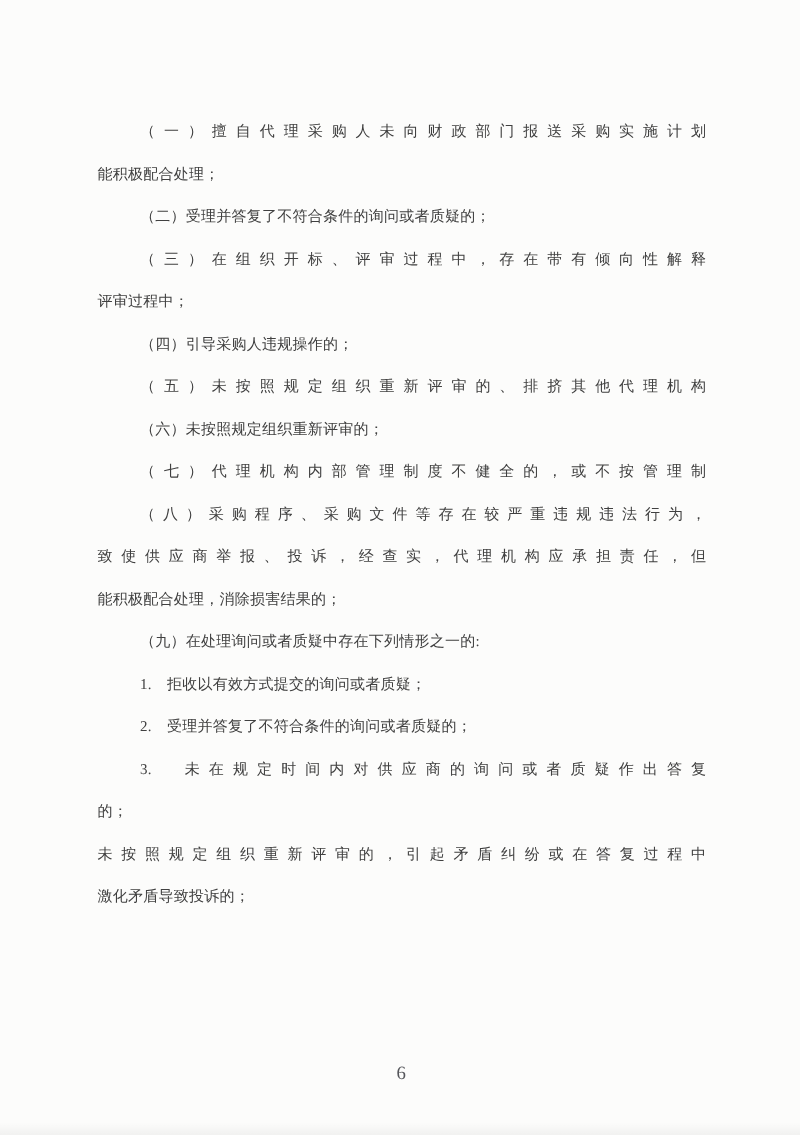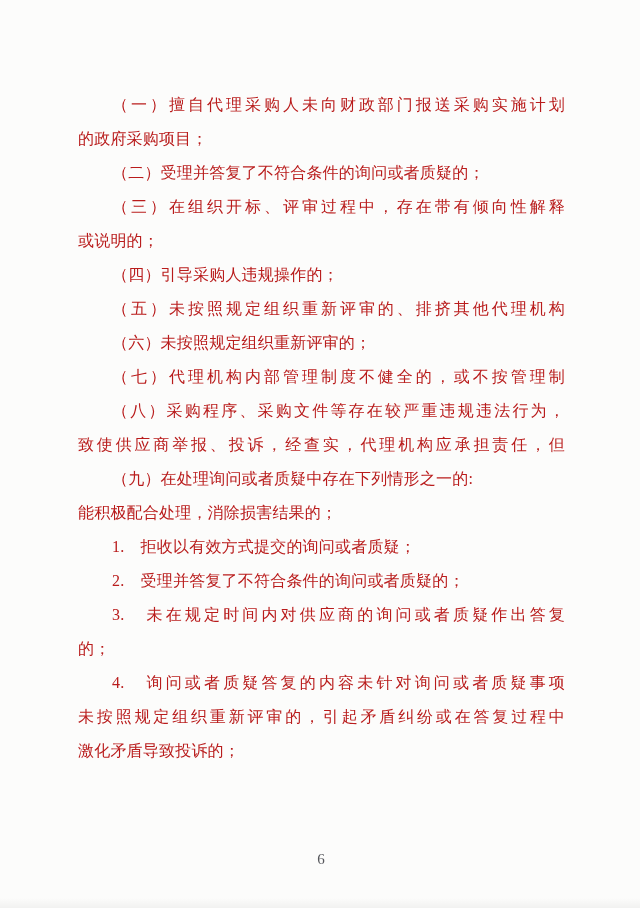--- a/index.html
+++ b/index.html
@@ -22,22 +22,22 @@
     left: 0; right: 0; bottom: 0;
     height: 10px;
     background: linear-gradient(to bottom, rgba(0,0,0,0), rgba(0,0,0,0.045));
     pointer-events: none;
   }
   .textblock {
     position: absolute;
     left: 78px;
     top: 88px;
     width: 487px;
-    color: #b91c1c;
-    font-size: 16px;
+    color: #404040;
+    font-size: 12px;
     line-height: 34px;
     letter-spacing: 0.2px;
   }
   .ln { min-height: 34px; }
   .ln.first { text-indent: 34px; }
   .ln.justify {
     text-align: justify;
     text-align-last: justify;
   }
   .pagenum {
@@ -50,34 +50,33 @@
     color: #55565b;
     letter-spacing: 1px;
   }
 </style>
 </head>
 <body>
 
 <div class="page">
   <div class="textblock">
     <div class="ln first justify">（一）擅自代理采购人未向财政部门报送采购实施计划</div>
-    <div class="ln">的政府采购项目；</div>
+    <div class="ln">能积极配合处理；</div>
     <div class="ln first">（二）受理并答复了不符合条件的询问或者质疑的；</div>
     <div class="ln first justify">（三）在组织开标、评审过程中，存在带有倾向性解释</div>
-    <div class="ln">或说明的；</div>
+    <div class="ln">评审过程中；</div>
     <div class="ln first">（四）引导采购人违规操作的；</div>
     <div class="ln first justify">（五）未按照规定组织重新评审的、排挤其他代理机构</div>
     <div class="ln first">（六）未按照规定组织重新评审的；</div>
     <div class="ln first justify">（七）代理机构内部管理制度不健全的，或不按管理制</div>
     <div class="ln first justify">（八）采购程序、采购文件等存在较严重违规违法行为，</div>
     <div class="ln justify">致使供应商举报、投诉，经查实，代理机构应承担责任，但</div>
+    <div class="ln">能积极配合处理，消除损害结果的；</div>
     <div class="ln first">（九）在处理询问或者质疑中存在下列情形之一的:</div>
-    <div class="ln">能积极配合处理，消除损害结果的；</div>
     <div class="ln first">1.　拒收以有效方式提交的询问或者质疑；</div>
     <div class="ln first">2.　受理并答复了不符合条件的询问或者质疑的；</div>
     <div class="ln first justify">3.　未在规定时间内对供应商的询问或者质疑作出答复</div>
     <div class="ln">的；</div>
-    <div class="ln first justify">4.　询问或者质疑答复的内容未针对询问或者质疑事项</div>
     <div class="ln justify">未按照规定组织重新评审的，引起矛盾纠纷或在答复过程中</div>
     <div class="ln">激化矛盾导致投诉的；</div>
   </div>
   <div class="pagenum">6</div>
 </div>
 
 </body></html>

